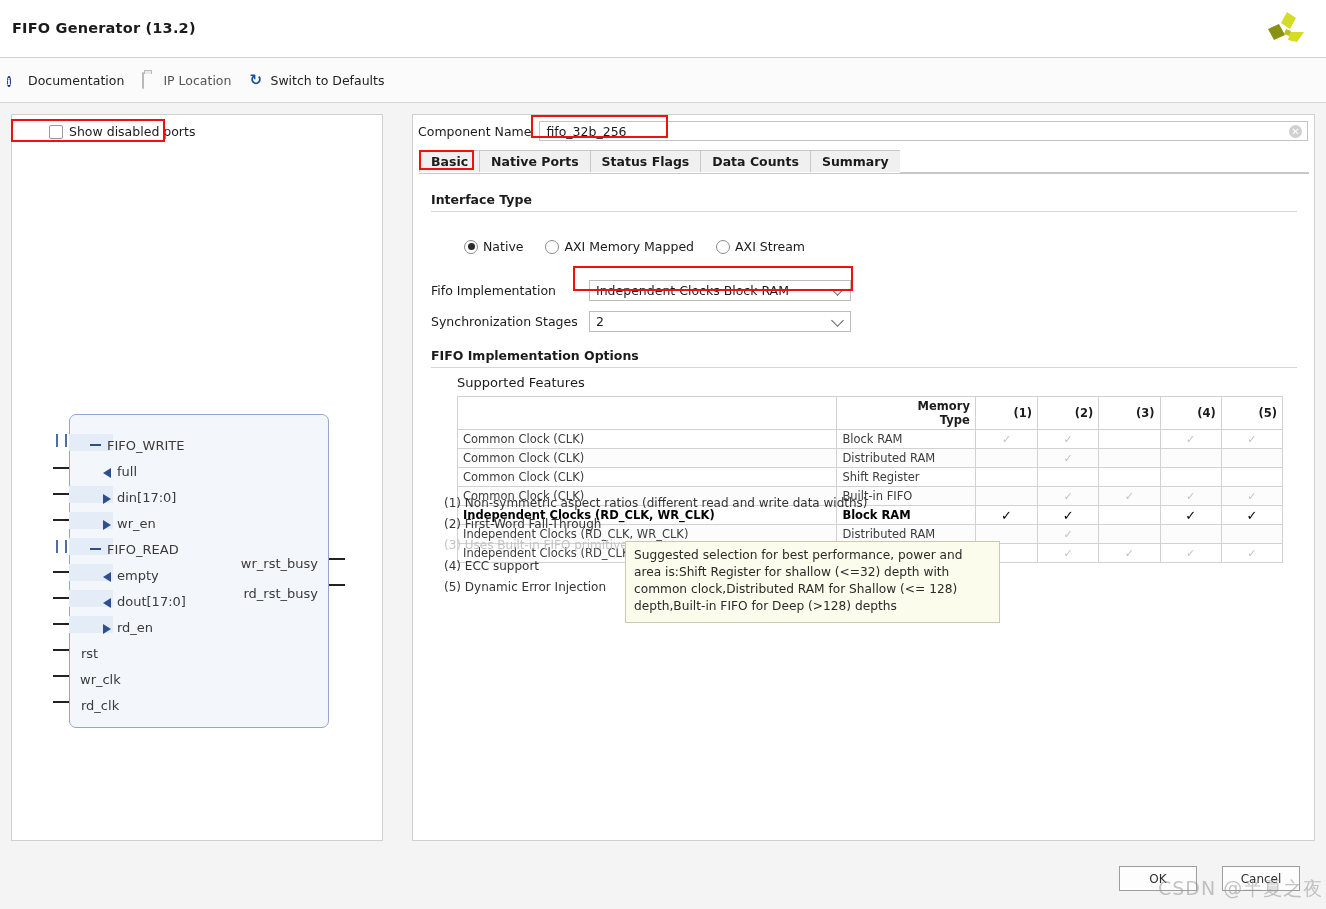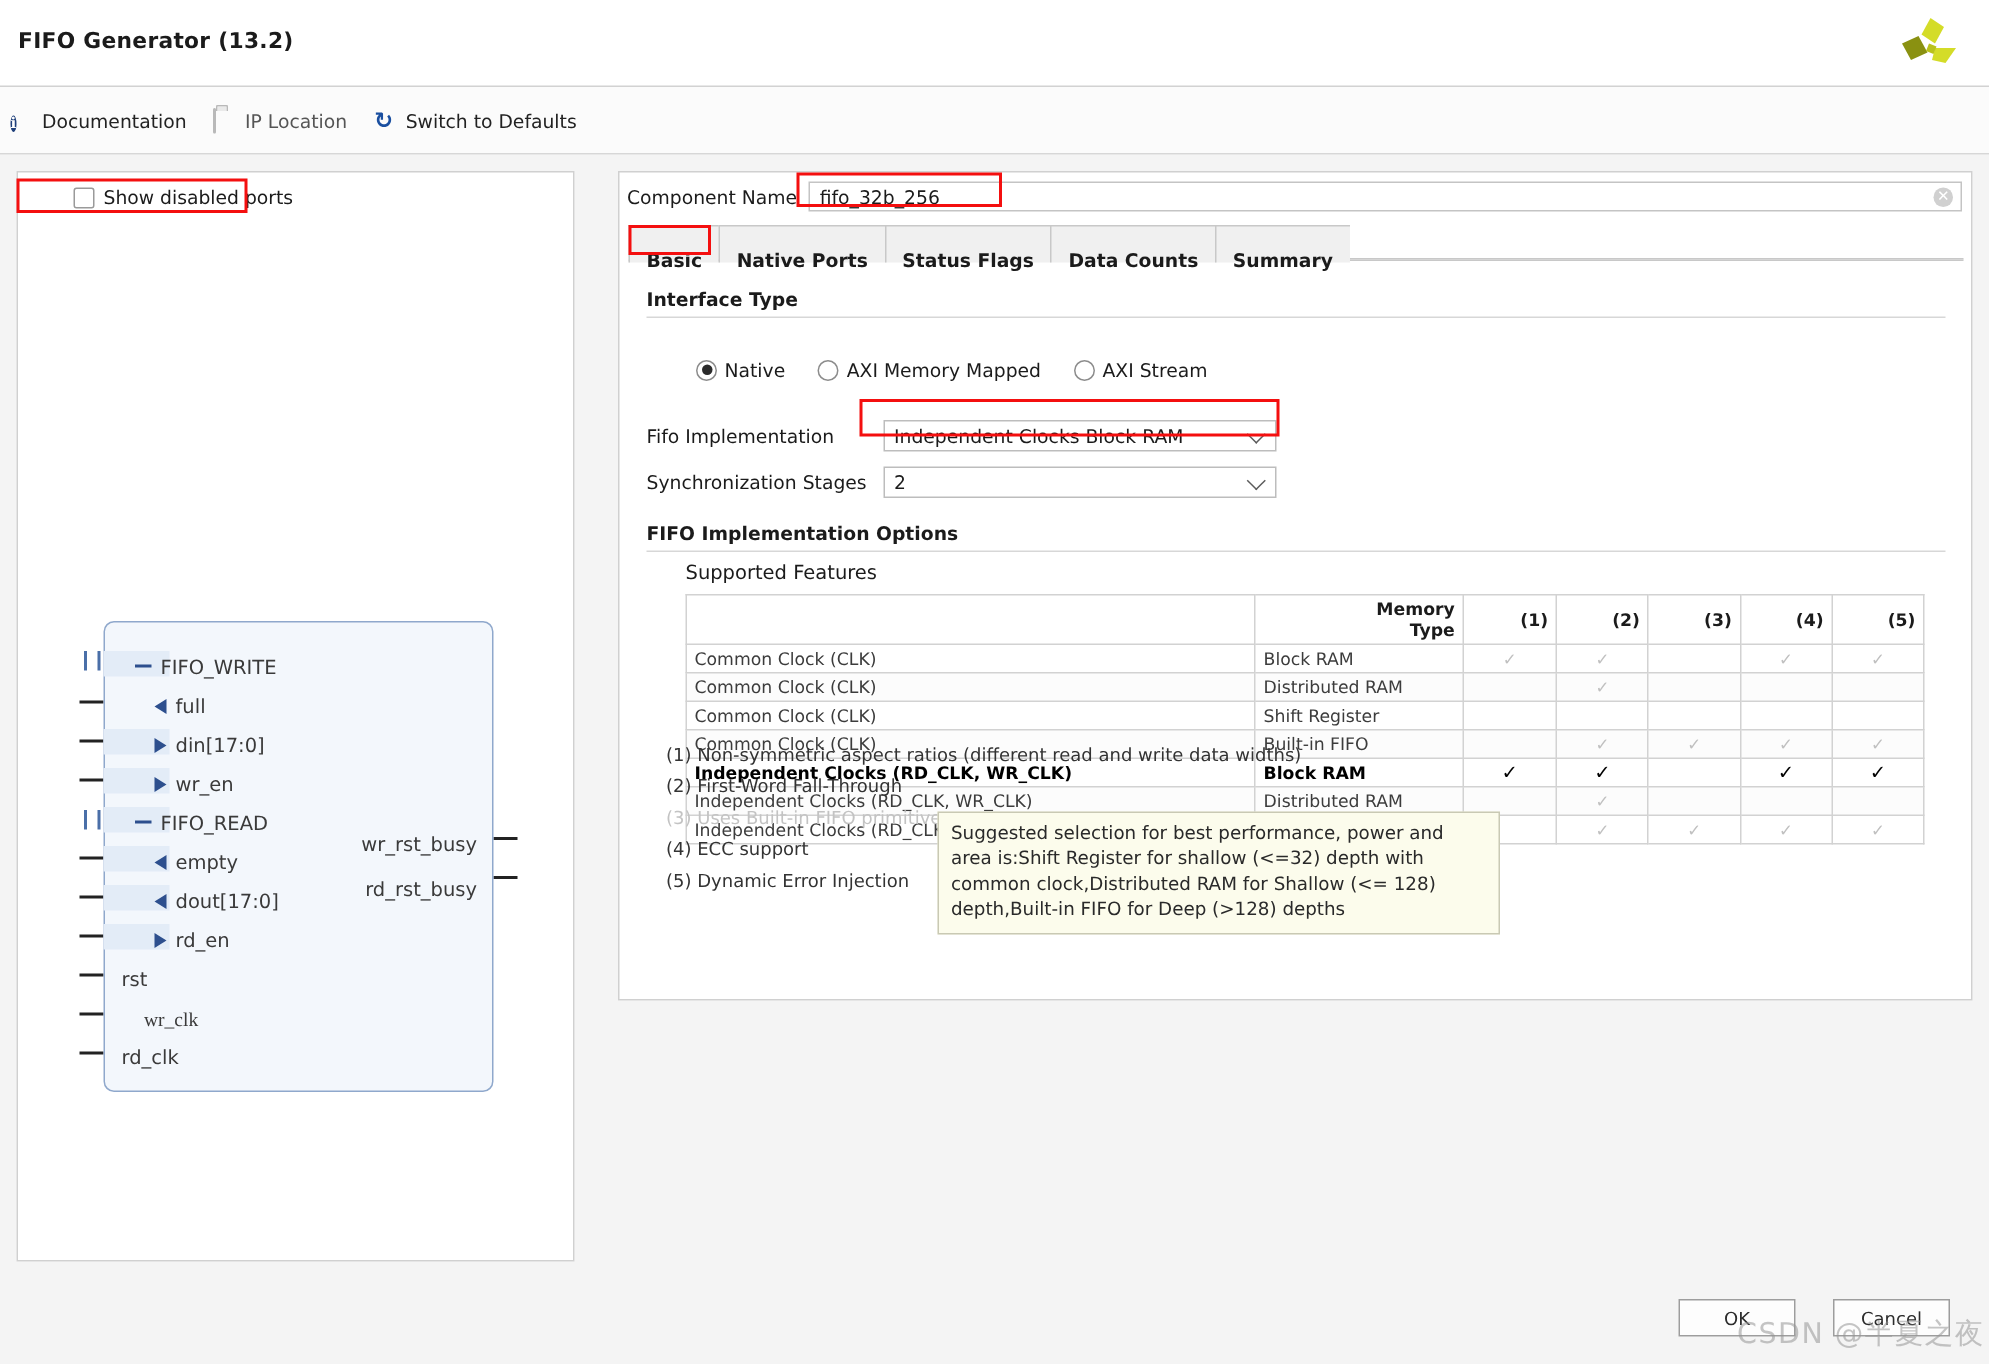--- a/index.html
+++ b/index.html
@@ -165,21 +165,21 @@
     position: absolute;
     background: #e3ecf7;
     height: 17px;
   }
   .right-port { position: absolute; font-size: 13px; color: #3a3a3a; text-align: center; }
 
   
   .right-panel {
     position: absolute;
     left: 412px; top: 114px;
-    width: 903px; height: 553px;
+    width: 903px; height: 727px;
     background: #ffffff;
     border: 1px solid #d0d0d0;
     box-sizing: border-box;
   }
   .comp-row {
     position: absolute;
     left: 5px; top: 5px;
     width: 890px; height: 22px;
     display: flex; align-items: center;
   }
@@ -205,21 +205,21 @@
 
   
   .tabs {
     position: absolute;
     left: 6px; top: 35px;
     width: 890px; height: 23px;
     display: flex;
     border-bottom: 1px solid #c8c8c8;
   }
   .tab {
-    padding: 12px 11px;
+    padding: 0 11px;
     height: 22px;
     line-height: 22px;
     font-size: 12.5px;
     font-weight: bold;
     background: #f0f0f0;
     border: 1px solid #c8c8c8;
     border-bottom: none;
     border-right: none;
     box-sizing: border-box;
     cursor: pointer;
@@ -448,21 +448,21 @@
       </div>
       <div class="port" style="left:33px; top:179px;">
         <span class="arrow-out"></span><span class="nm">dout[17:0]</span>
       </div>
       <div class="port" style="left:33px; top:205px;">
         <span class="arrow-in"></span><span class="nm">rd_en</span>
       </div>
       <div class="port" style="left:11px; top:231px;">
         <span class="nm">rst</span>
       </div>
-      <div class="port" style="left:26px; top:257px;font-family:Liberation Serif, serif;">
+      <div class="port" style="left:10px; top:257px;">
         <span class="nm">wr_clk</span>
       </div>
       <div class="port" style="left:11px; top:283px;">
         <span class="nm">rd_clk</span>
       </div>
 
       <div class="right-port" style="right:10px; top:141px;">wr_rst_busy</div>
       <div class="right-port" style="right:10px; top:171px;">rd_rst_busy</div>
     </div>
   </div>

